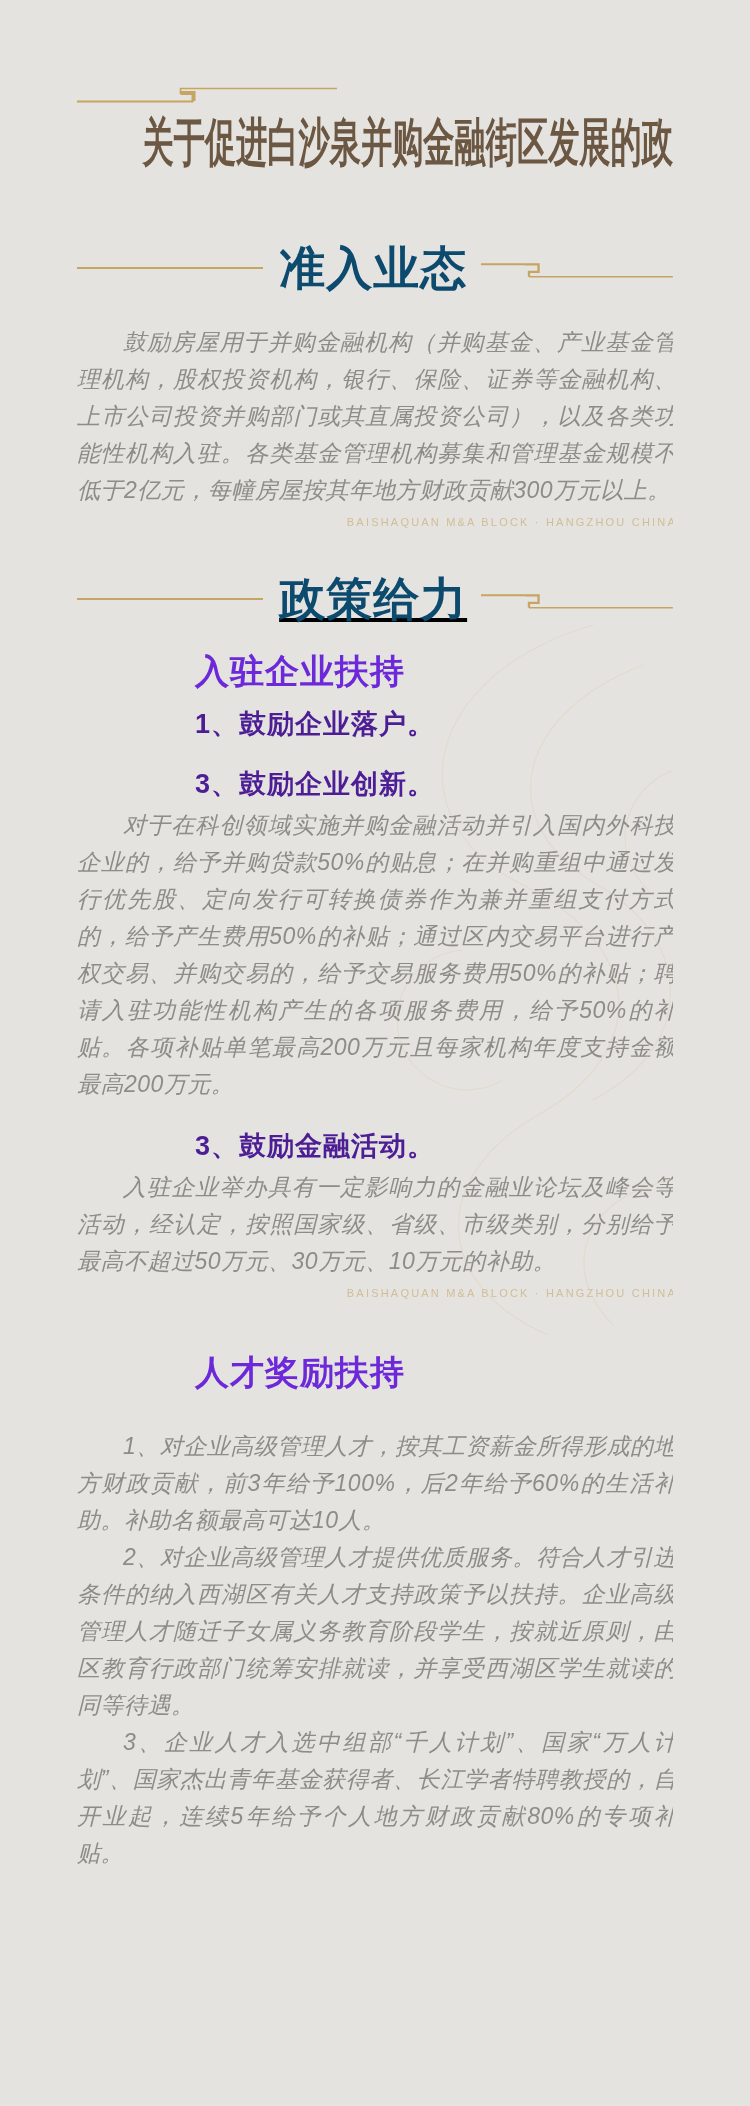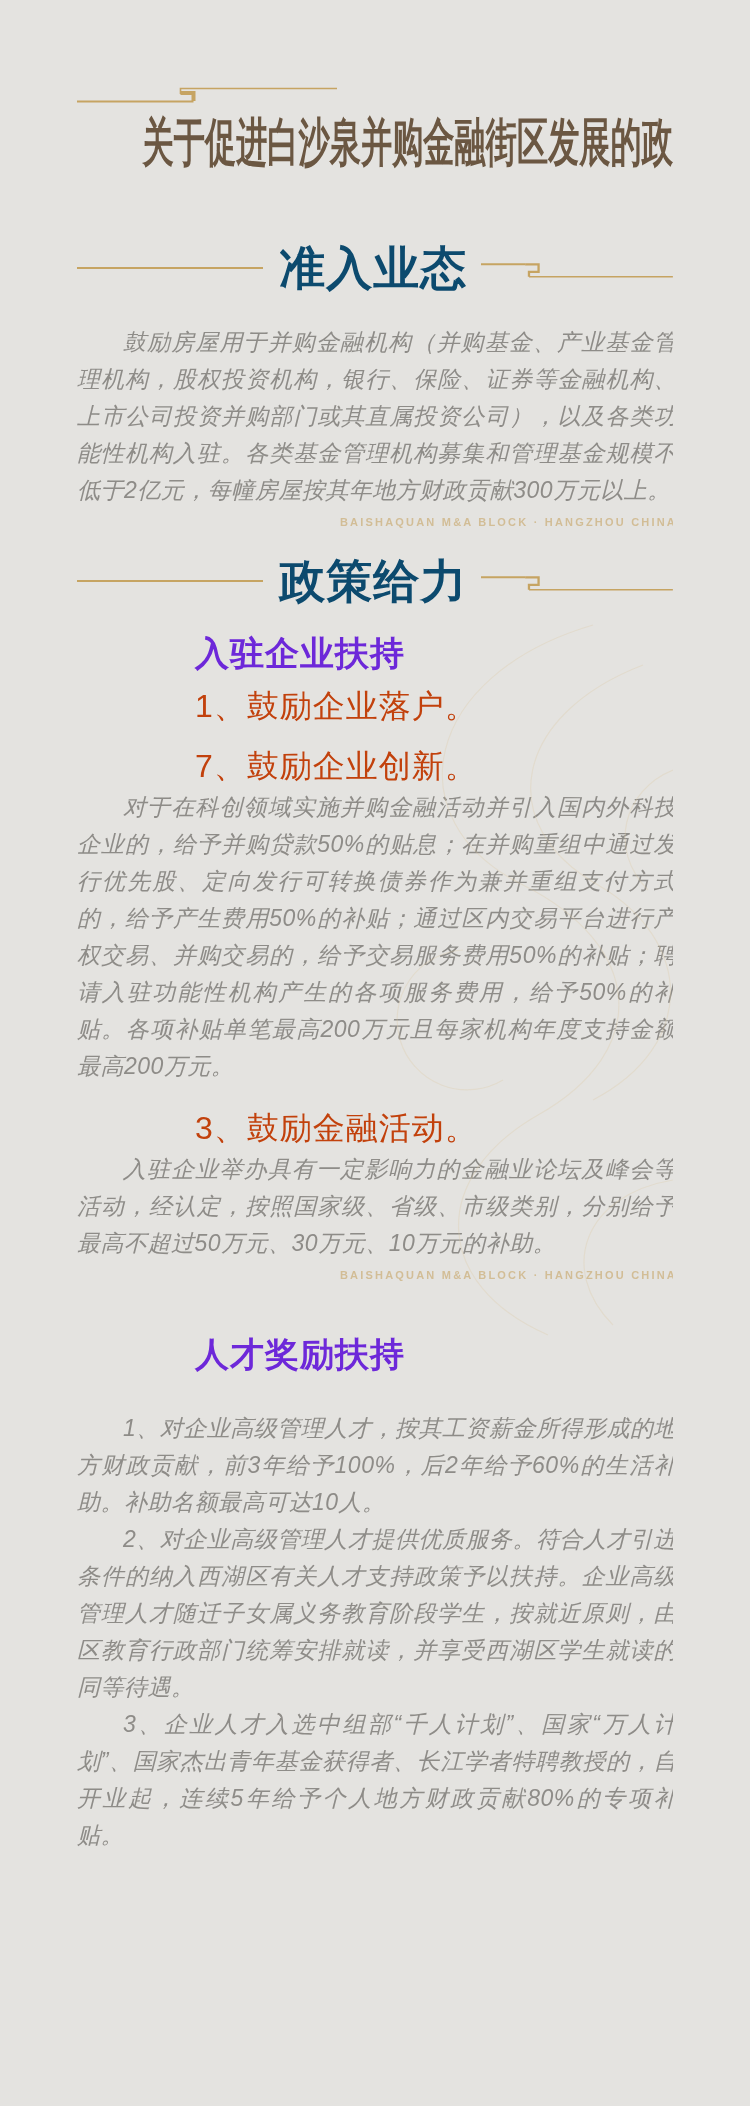--- a/index.html
+++ b/index.html
@@ -23,50 +23,50 @@
     font-size:40px;font-weight:bold;color:#6b5742;
     transform:scale(.78,1.30);transform-origin:50% 50%;
     letter-spacing:0;
   }
   
   .section-head{
     display:flex;align-items:center;justify-content:center;
     height:56px;
   }
   .section-head.first{margin-top:70px;}
-  .section-head.second{margin-top:24px;}
+  .section-head.second{margin-top:42px;text-decoration:underline;}
   .head-line-left{width:194px;height:2px;background:#c6a462;margin-right:16px;}
   .section-title{
     font-size:46px;font-weight:bold;color:#0c4a6e;
     letter-spacing:1px;line-height:56px;white-space:nowrap;
   }
   .head-fret-right{margin-left:14px;transform:translateY(3px);}
   
   .para{
     width:600px;margin:0 auto;
     font-size:23px;line-height:37px;color:#8e8c88;
     text-align:justify;text-indent:2em;letter-spacing:.5px;font-style:italic;
   }
   .para.intro{margin-top:28px;}
   .watermark{
     width:600px;margin:6px auto 0;
     text-align:right;
     font-size:11px;line-height:14px;letter-spacing:2.2px;
-    color:#d2bd96;font-weight:bold;
+    color:#d2bd96;font-weight:normal;
   }
   
   .subsection-title{
     margin:24px 0 0 118px;
     font-size:34px;line-height:40px;font-weight:bold;color:#6d28d9;
     letter-spacing:1px;
   }
   .subsection-title.talent{margin-top:52px;}
   .item-title{
     margin:16px 0 0 118px;
-    font-size:32px;line-height:34px;font-weight:normal;color:#c2410c;
+    font-size:27px;line-height:34px;font-weight:bold;color:#4c1d95;
     letter-spacing:1px;
   }
   .item-title.spaced{margin-top:26px;}
   .item-para{margin-top:6px;}
   .talent-para{margin-top:0;}
   .talent-para.first{margin-top:36px;}
 </style>
 </head>
 <body>
 
@@ -111,21 +111,21 @@
       <path d="M0 5 H46" fill="none" stroke="#c6a462" stroke-width="2"></path>
       <path d="M46 5 H60 V13 H50 V18" fill="none" stroke="#c6a462" stroke-width="2.4"></path>
       <path d="M50 18 H200" fill="none" stroke="#c6a462" stroke-width="1.6"></path>
     </svg>
   </div>
 
   <h2 class="subsection-title">入驻企业扶持</h2>
 
   <h3 class="item-title">1、鼓励企业落户。</h3>
 
-  <h3 class="item-title spaced">7、鼓励企业创新。</h3>
+  <h3 class="item-title spaced">3、鼓励企业创新。</h3>
   <p class="para item-para">对于在科创领域实施并购金融活动并引入国内外科技企业的，给予并购贷款50%的贴息；在并购重组中通过发行优先股、定向发行可转换债券作为兼并重组支付方式的，给予产生费用50%的补贴；通过区内交易平台进行产权交易、并购交易的，给予交易服务费用50%的补贴；聘请入驻功能性机构产生的各项服务费用，给予50%的补贴。各项补贴单笔最高200万元且每家机构年度支持金额最高200万元。</p>
 
   <h3 class="item-title spaced">3、鼓励金融活动。</h3>
   <p class="para item-para">入驻企业举办具有一定影响力的金融业论坛及峰会等活动，经认定，按照国家级、省级、市级类别，分别给予最高不超过50万元、30万元、10万元的补助。</p>
 
   <div class="watermark">BAISHAQUAN M&amp;A BLOCK · HANGZHOU CHINA</div>
 
   <h2 class="subsection-title talent">人才奖励扶持</h2>
 
   <p class="para talent-para first">1、对企业高级管理人才，按其工资薪金所得形成的地方财政贡献，前3年给予100%，后2年给予60%的生活补助。补助名额最高可达10人。</p>

